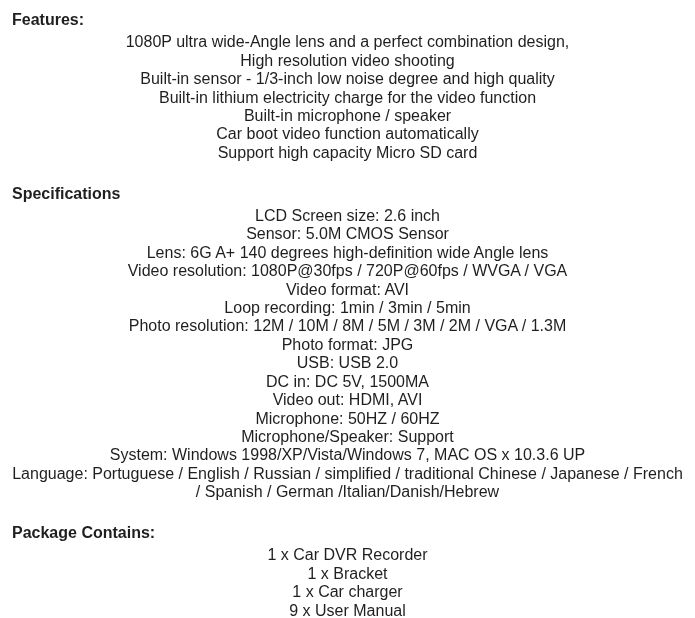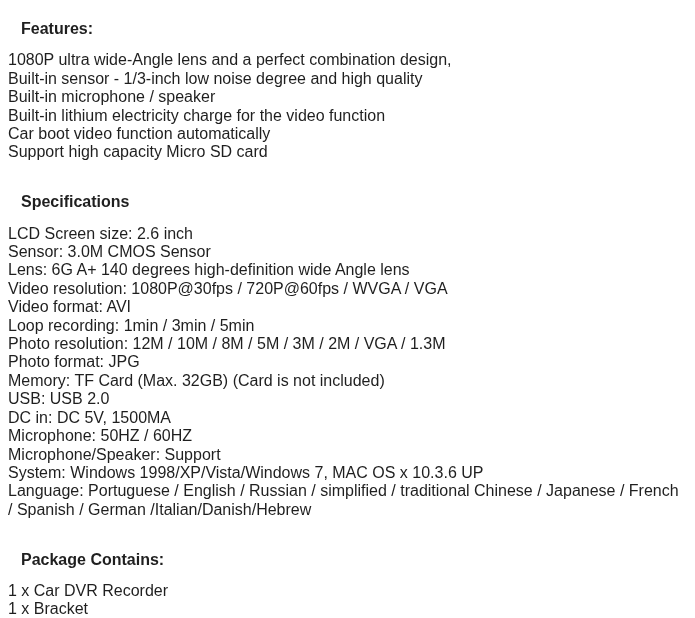--- a/index.html
+++ b/index.html
@@ -17,63 +17,65 @@
     width: 695px;
     min-height: 618px;
     padding: 7px 8px 6px 8px;
     font-family: "Liberation Sans", "DejaVu Sans", sans-serif;
     font-size: 16px;
     line-height: 18.4px;
     color: #1f1f1f;
     background: #ffffff;
   }
   .hd {
-    margin: 13px;
+    margin: 4px;
     font-size: 16px;
     font-weight: bold;
     line-height: 18.4px;
   }
   .ln {
     margin: 0;
     line-height: 18.4px;
+    text-align: center;
   }
   .gap {
     height: 18.4px;
   }
 </style>
 </head>
 <body>
 
 <div class="doc">
 
   <section>
     <h3 class="hd">Features:</h3>
     <p class="ln">1080P ultra wide-Angle lens and a perfect combination design,</p>
+    <p class="ln">High resolution video shooting</p>
     <p class="ln">Built-in sensor - 1/3-inch low noise degree and high quality</p>
+    <p class="ln">Built-in lithium electricity charge for the video function</p>
     <p class="ln">Built-in microphone / speaker</p>
-    <p class="ln">Built-in lithium electricity charge for the video function</p>
     <p class="ln">Car boot video function automatically</p>
     <p class="ln">Support high capacity Micro SD card</p>
   </section>
 
   <div class="gap"></div>
 
   <section>
     <h3 class="hd">Specifications</h3>
     <p class="ln">LCD Screen size: 2.6 inch</p>
-    <p class="ln">Sensor: 3.0M CMOS Sensor</p>
+    <p class="ln">Sensor: 5.0M CMOS Sensor</p>
     <p class="ln">Lens: 6G A+ 140 degrees high-definition wide Angle lens</p>
     <p class="ln">Video resolution: 1080P@30fps / 720P@60fps / WVGA / VGA</p>
     <p class="ln">Video format: AVI</p>
     <p class="ln">Loop recording: 1min / 3min / 5min</p>
     <p class="ln">Photo resolution: 12M / 10M / 8M / 5M / 3M / 2M / VGA / 1.3M</p>
     <p class="ln">Photo format: JPG</p>
-    <p class="ln">Memory: TF Card (Max. 32GB) (Card is not included)</p>
     <p class="ln">USB: USB 2.0</p>
     <p class="ln">DC in: DC 5V, 1500MA</p>
+    <p class="ln">Video out: HDMI, AVI</p>
     <p class="ln">Microphone: 50HZ / 60HZ</p>
     <p class="ln">Microphone/Speaker: Support</p>
     <p class="ln">System: Windows 1998/XP/Vista/Windows 7, MAC OS x 10.3.6 UP</p>
     <p class="ln">Language: Portuguese / English / Russian / simplified / traditional Chinese / Japanese / French / Spanish / German /Italian/Danish/Hebrew</p>
   </section>
 
   <div class="gap"></div>
 
   <section>
     <h3 class="hd">Package Contains:</h3>

